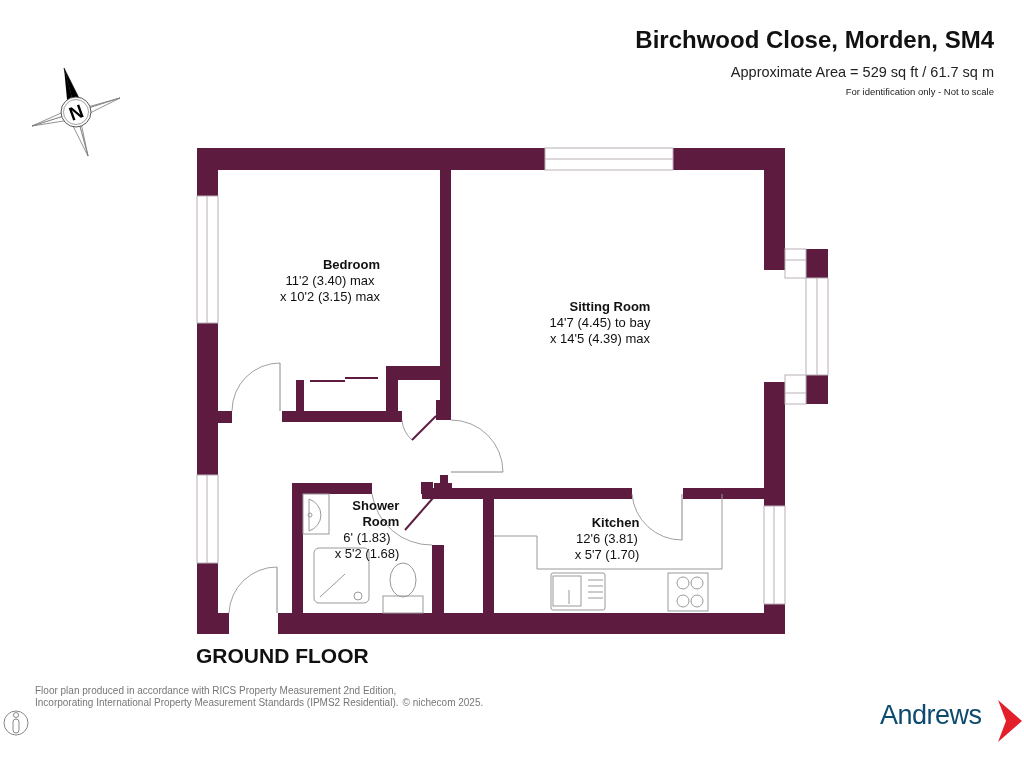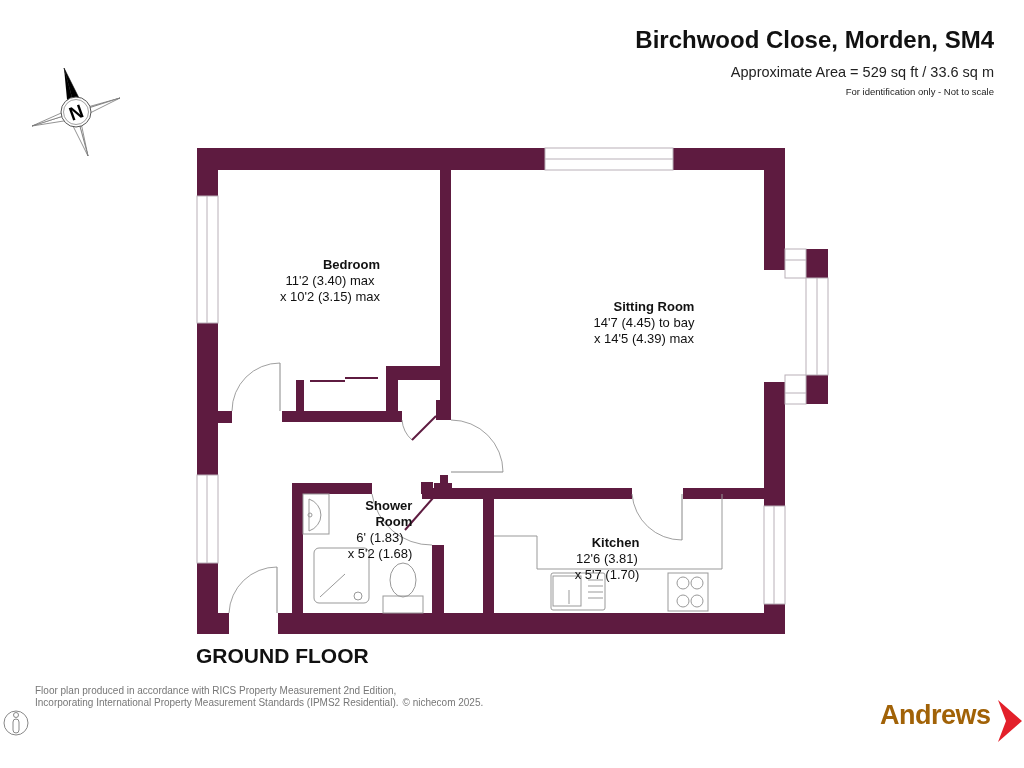--- a/index.html
+++ b/index.html
@@ -4,32 +4,32 @@
 <style>
   html, body { margin:0; padding:0; background:#ffffff; }
   body { width:1024px; height:768px; position:relative; overflow:hidden; font-family:"Liberation Sans", sans-serif; color:#111; }
   .title { position:absolute; right:30px; top:26px; font-size:24px; font-weight:bold; color:#111; white-space:nowrap; }
   .area { position:absolute; right:30px; top:64px; font-size:14.5px; color:#222; white-space:nowrap; }
   .note { position:absolute; right:30px; top:86px; font-size:9.5px; color:#222; white-space:nowrap; }
   .floor-label { position:absolute; left:196px; top:644px; font-size:21px; font-weight:bold; color:#111; }
   .footer { position:absolute; left:35px; top:685px; font-size:10px; line-height:12px; color:#777; }
   .footer .copy { margin-left:4px; }
   .person-icon { position:absolute; left:3px; top:705px; width:26px; height:36px; }
-  .brand { position:absolute; left:880px; top:700px; font-size:27px; font-weight:bold; color:#a16207; letter-spacing:-0.5px; }
+  .brand { position:absolute; left:880px; top:700px; font-size:27px; font-weight:normal; color:#0c4a6e; letter-spacing:-0.5px; }
   .brand-chevron { position:absolute; left:996px; top:700px; width:26px; height:42px; }
   .compass { position:absolute; left:28px; top:64px; width:96px; height:96px; }
   .plan { position:absolute; left:0; top:0; width:1024px; height:768px; }
   .room-label { position:absolute; text-align:center; font-size:13px; line-height:16px; color:#111; white-space:nowrap; transform:translateX(-50%); }
   .room-label .name { font-weight:bold;text-align:right; }
 </style>
 </head>
 <body>
 
 <div class="title">Birchwood Close, Morden, SM4</div>
-<div class="area">Approximate Area = 529 sq ft / 33.6 sq m</div>
+<div class="area">Approximate Area = 529 sq ft / 61.7 sq m</div>
 <div class="note">For identification only - Not to scale</div>
 
 <svg class="compass" viewBox="0 0 96 96">
   <g stroke="#777" stroke-width="0.8" fill="#fff">
     <polygon points="48,48 92,34 56,44"></polygon>
     <polygon points="48,48 92,34 52,54"></polygon>
     <polygon points="48,48 60,92 52,54"></polygon>
     <polygon points="48,48 60,92 42,56"></polygon>
     <polygon points="48,48 4,62 42,56"></polygon>
     <polygon points="48,48 4,62 40,46"></polygon>
@@ -149,32 +149,32 @@
     <circle cx="683" cy="601" r="6"></circle>
     <circle cx="697" cy="601" r="6"></circle>
   </g>
 </svg>
 
 <div class="room-label" style="left:330px; top:257px;">
   <div class="name">Bedroom</div>
   <div>11'2 (3.40) max</div>
   <div>x 10'2 (3.15) max</div>
 </div>
-<div class="room-label" style="left:600px; top:299px;margin-left:44px;">
+<div class="room-label" style="left:600px; top:299px;">
   <div class="name">Sitting Room</div>
   <div>14'7 (4.45) to bay</div>
   <div>x 14'5 (4.39) max</div>
 </div>
-<div class="room-label" style="left:367px; top:498px;margin-left:13px;">
+<div class="room-label" style="left:367px; top:498px;">
   <div class="name">Shower</div>
   <div class="name">Room</div>
   <div>6' (1.83)</div>
   <div>x 5'2 (1.68)</div>
 </div>
-<div class="room-label" style="left:607px; top:515px;margin-top:20px;">
+<div class="room-label" style="left:607px; top:515px;">
   <div class="name">Kitchen</div>
   <div>12'6 (3.81)</div>
   <div>x 5'7 (1.70)</div>
 </div>
 
 <div class="floor-label">GROUND FLOOR</div>
 
 <svg class="person-icon" viewBox="0 0 26 36">
   <circle cx="13" cy="18" r="12" fill="none" stroke="#888" stroke-width="1"></circle>
   <circle cx="13" cy="10" r="2.5" fill="none" stroke="#888" stroke-width="1"></circle>

